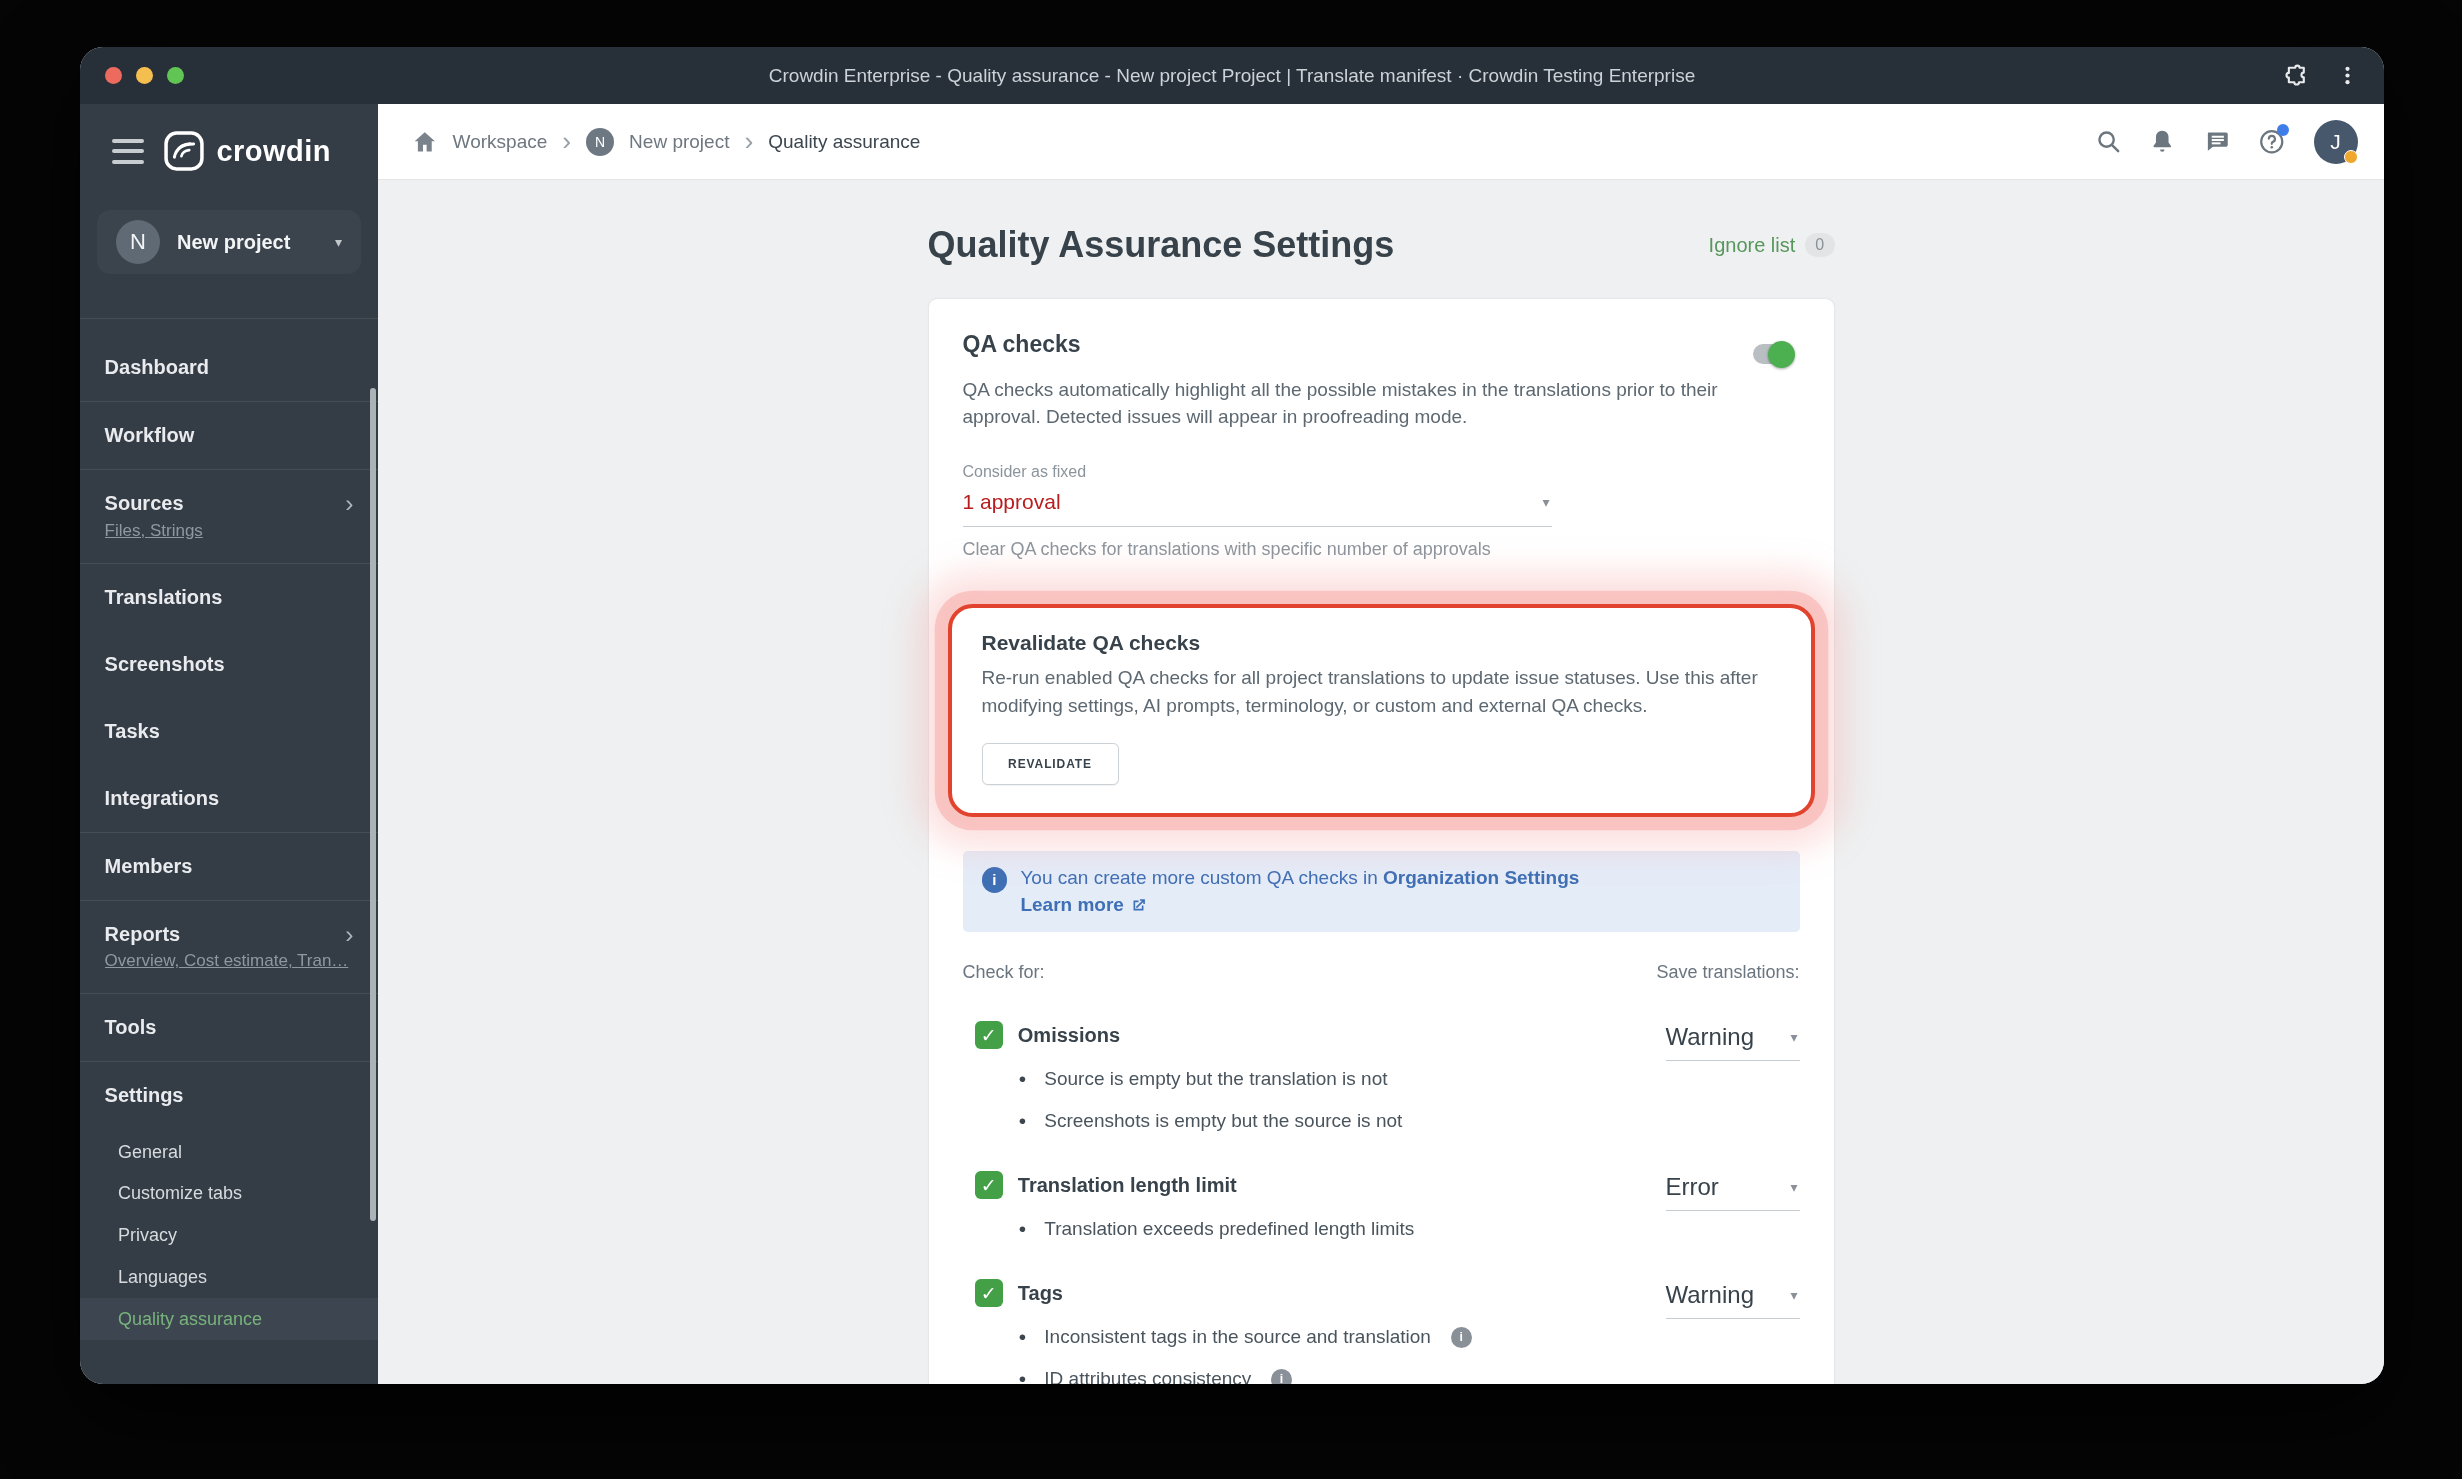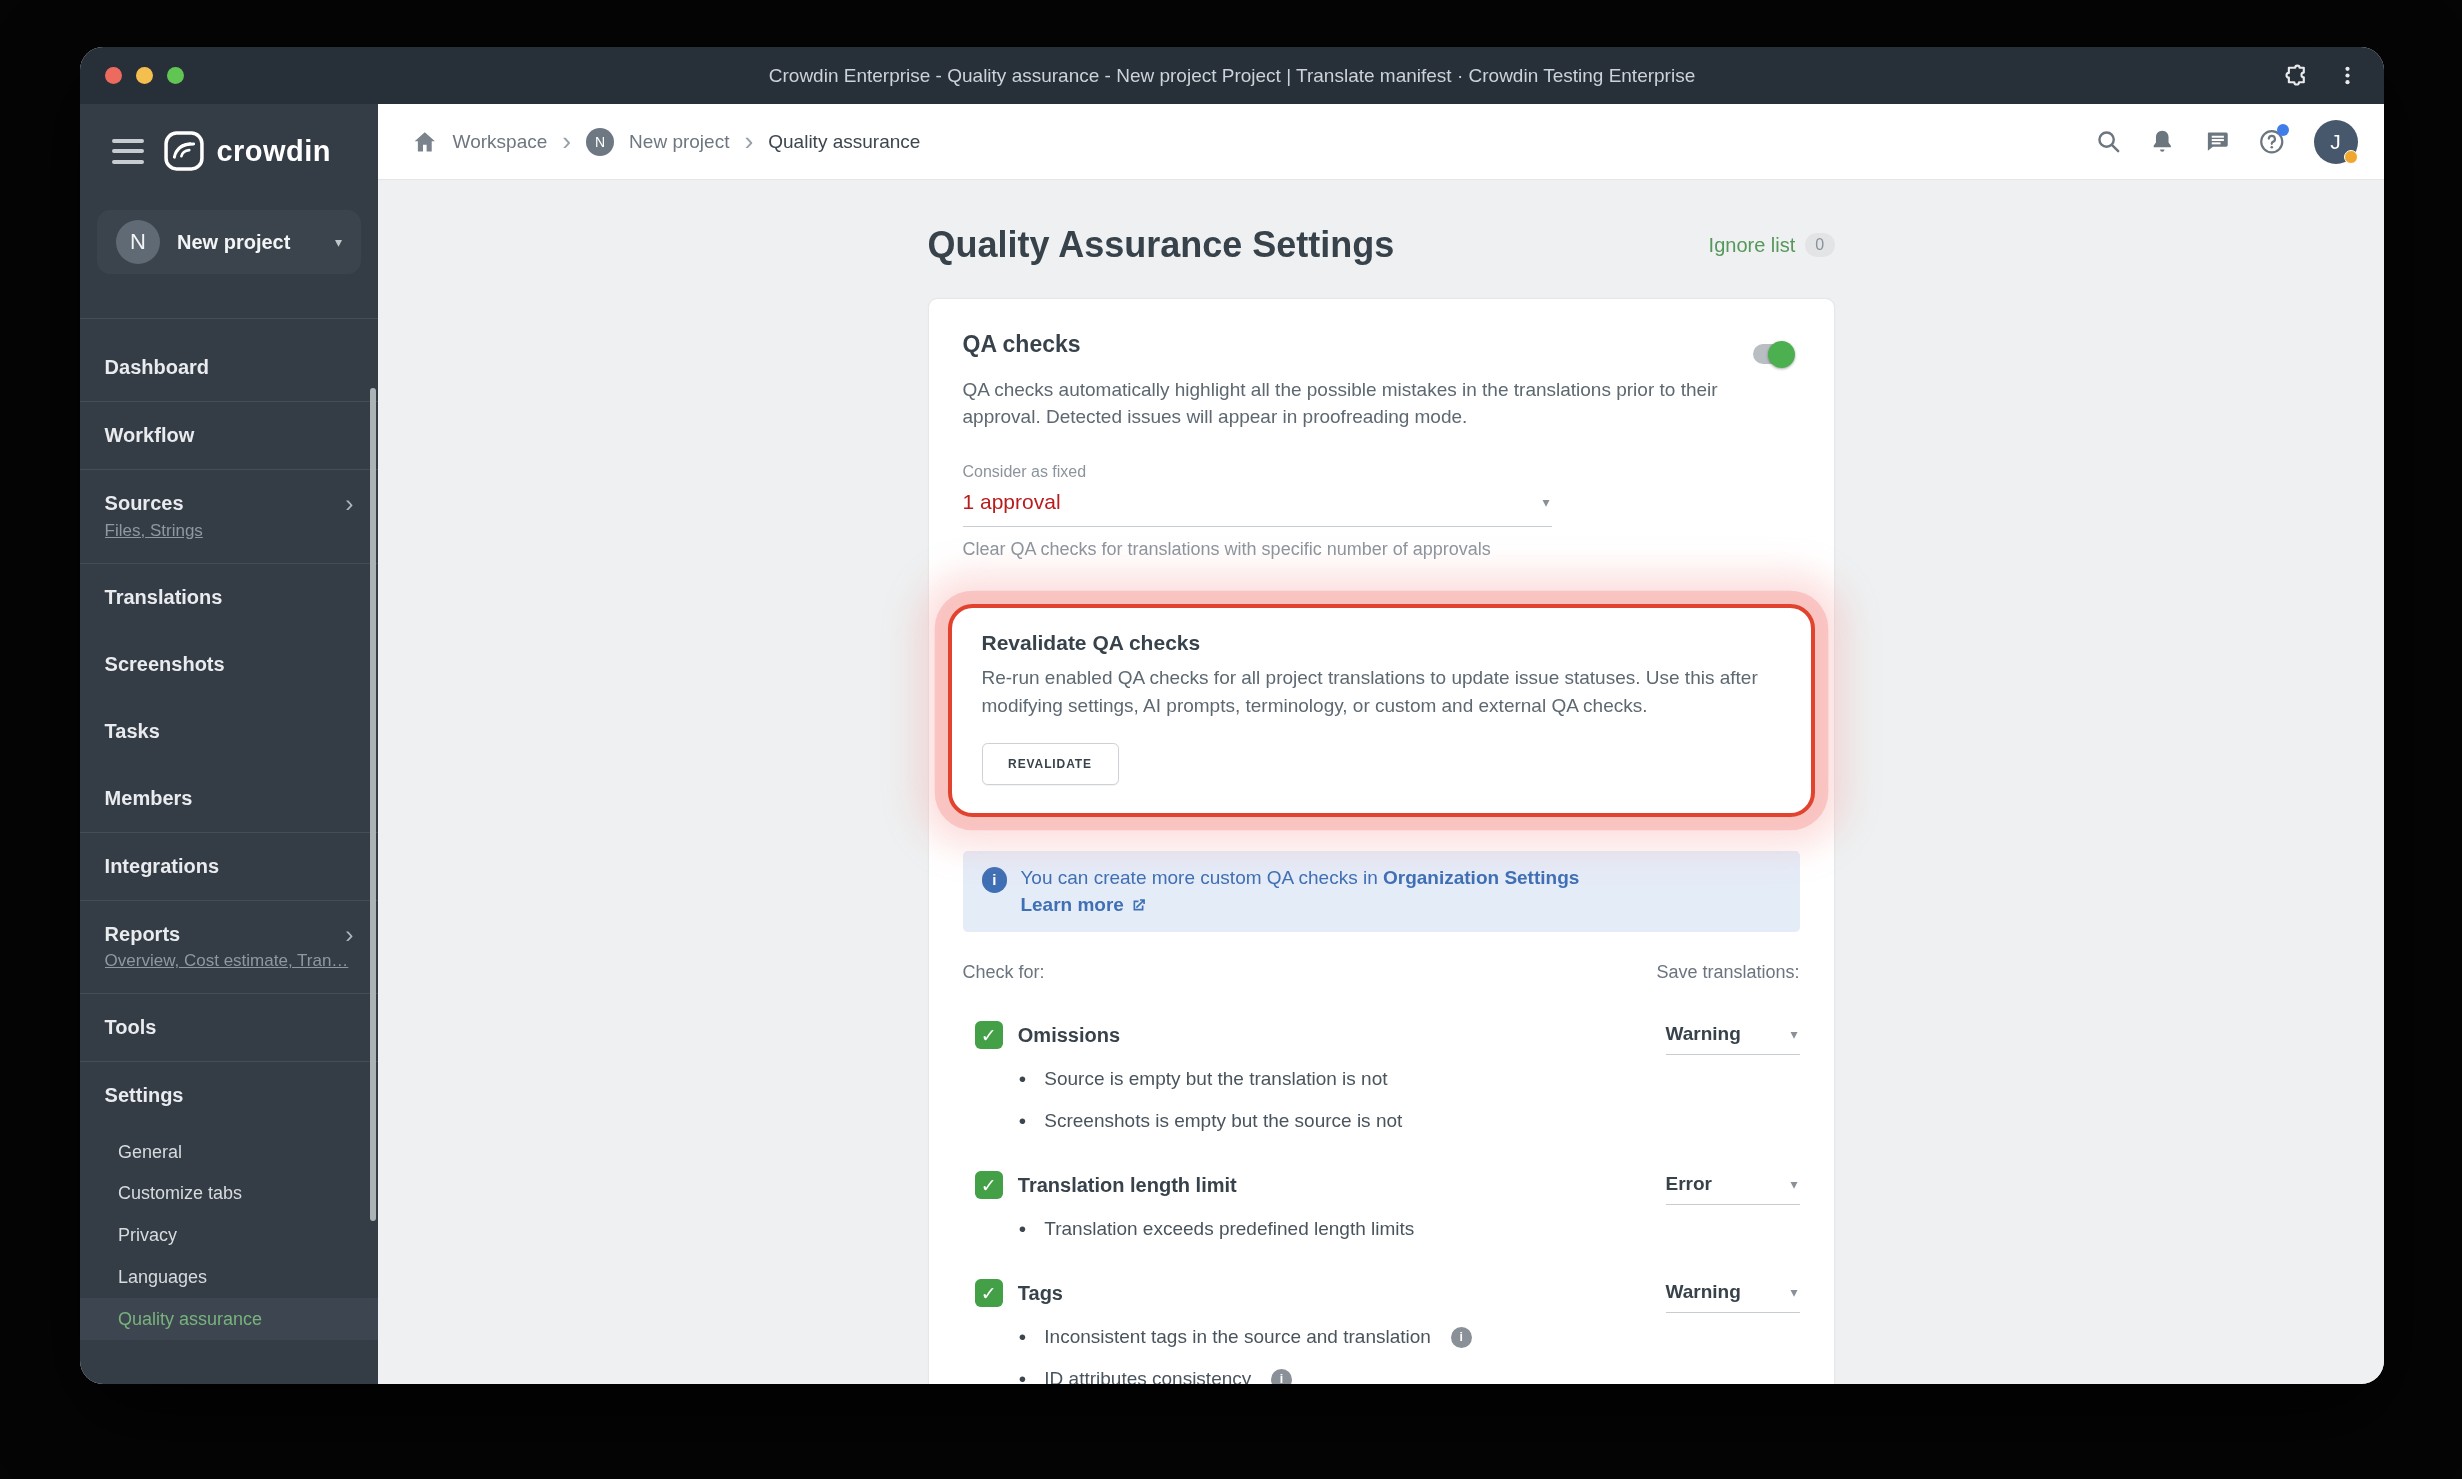--- a/index.html
+++ b/index.html
@@ -103,21 +103,21 @@
   .check-row.gap{margin-top:38px;}
   .check-head{display:flex;align-items:center;gap:15px;}
   .checkbox{width:28px;height:28px;border-radius:5.7px;background:var(--accent-green);color:#fff;font-size:19px;display:flex;align-items:center;justify-content:center;cursor:pointer;}
   .check-label{font-size:20px;font-weight:700;color:#37424a;}
   .check-bullets{margin-left:44px;}
   .bullet-line{display:flex;align-items:center;gap:16px;margin-top:18px;}
   .bullet-dot{color:#3c464f;font-size:21px;width:9.5px;}
   .bullet-text{font-size:19px;color:#4a545d;}
   .info-badge{width:21px;height:21px;border-radius:50%;background:#8a9097;color:#fff;font-size:12.3px;font-weight:700;display:inline-flex;align-items:center;justify-content:center;margin-left:3.8px;cursor:pointer;font-style:normal;}
   .severity{width:134px;flex:0 0 auto;display:flex;align-items:center;justify-content:space-between;border-bottom:0.9px solid #c7ccd0;padding:1.9px 1.9px 8.5px 0;cursor:pointer;}
-  .severity-value{font-size:19px;color:#37424a;font-weight:bold;}
+  .severity-value{font-size:24px;color:#37424a;}
 </style>
 </head>
 <body>
 
 <div class="window">
 
   <div class="titlebar">
     <div class="traffic">
       <span class="tl-red"></span>
       <span class="tl-yellow"></span>
@@ -205,28 +205,28 @@
           </div>
           <div class="nav-item">
             <div class="nav-row">
               <span class="nav-label">Tasks</span>
 
             </div>
 
           </div>
           <div class="nav-item divided">
             <div class="nav-row">
+              <span class="nav-label">Integrations</span>
+
+            </div>
+
+          </div>
+          <div class="nav-item divided">
+            <div class="nav-row">
               <span class="nav-label">Members</span>
-
-            </div>
-
-          </div>
-          <div class="nav-item divided">
-            <div class="nav-row">
-              <span class="nav-label">Integrations</span>
 
             </div>
 
           </div>
           <div class="nav-item divided">
             <div class="nav-row">
               <span class="nav-label">Reports</span>
               <span class="nav-chevron">›</span>
             </div>
             <div class="nav-sub">Overview, Cost estimate, Tran…</div>

